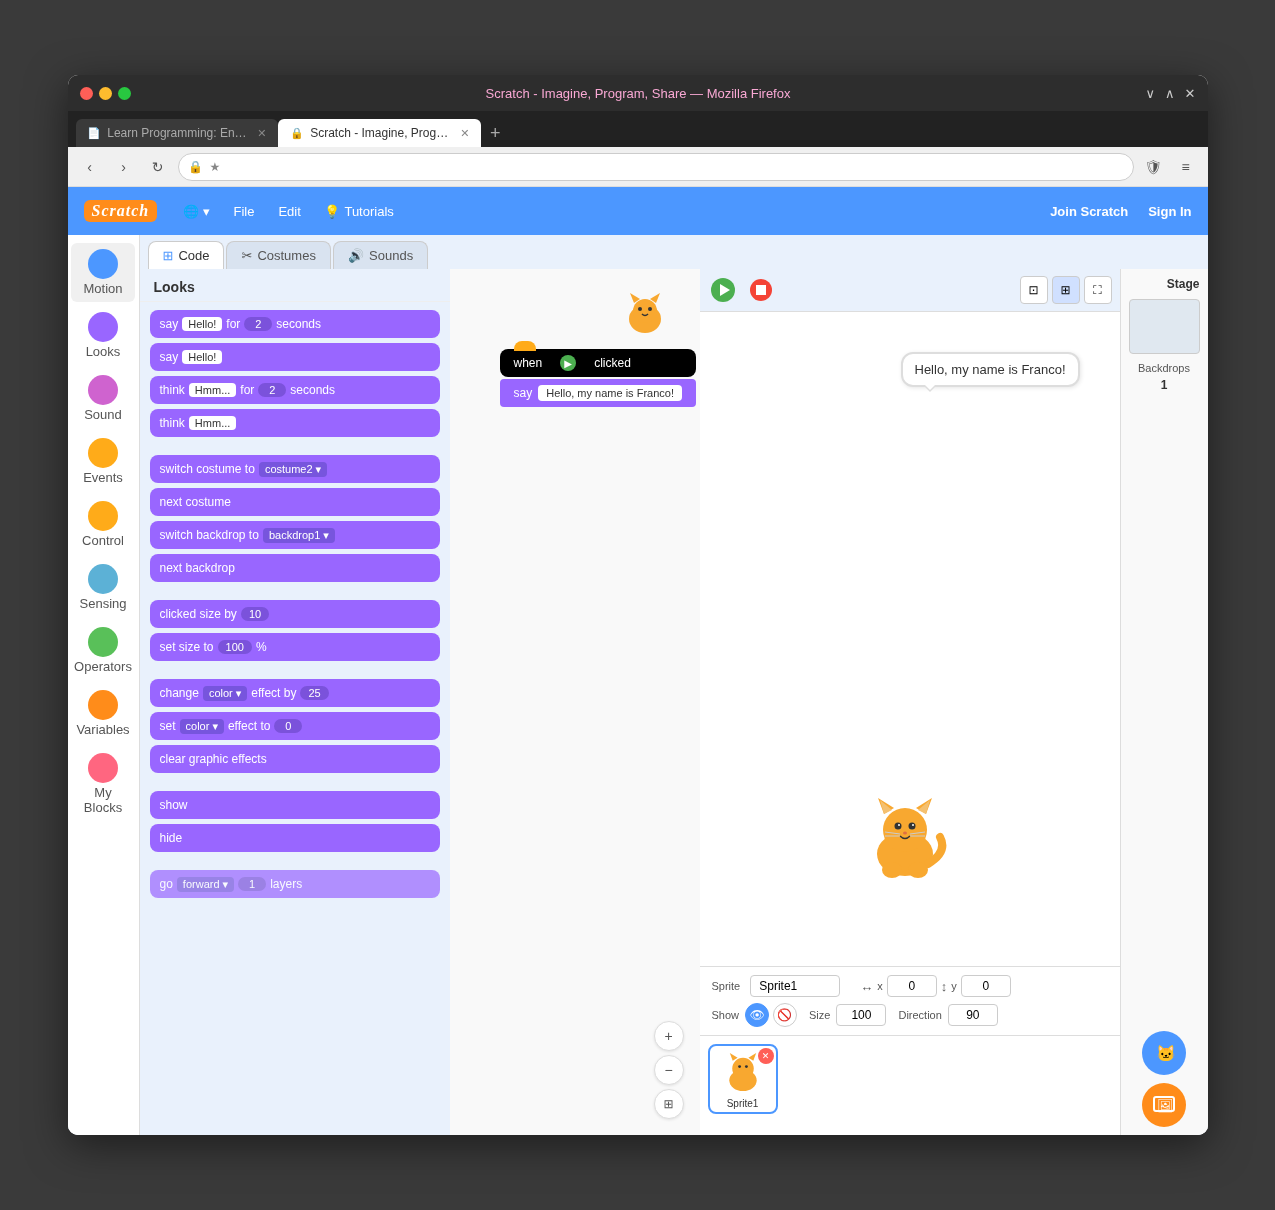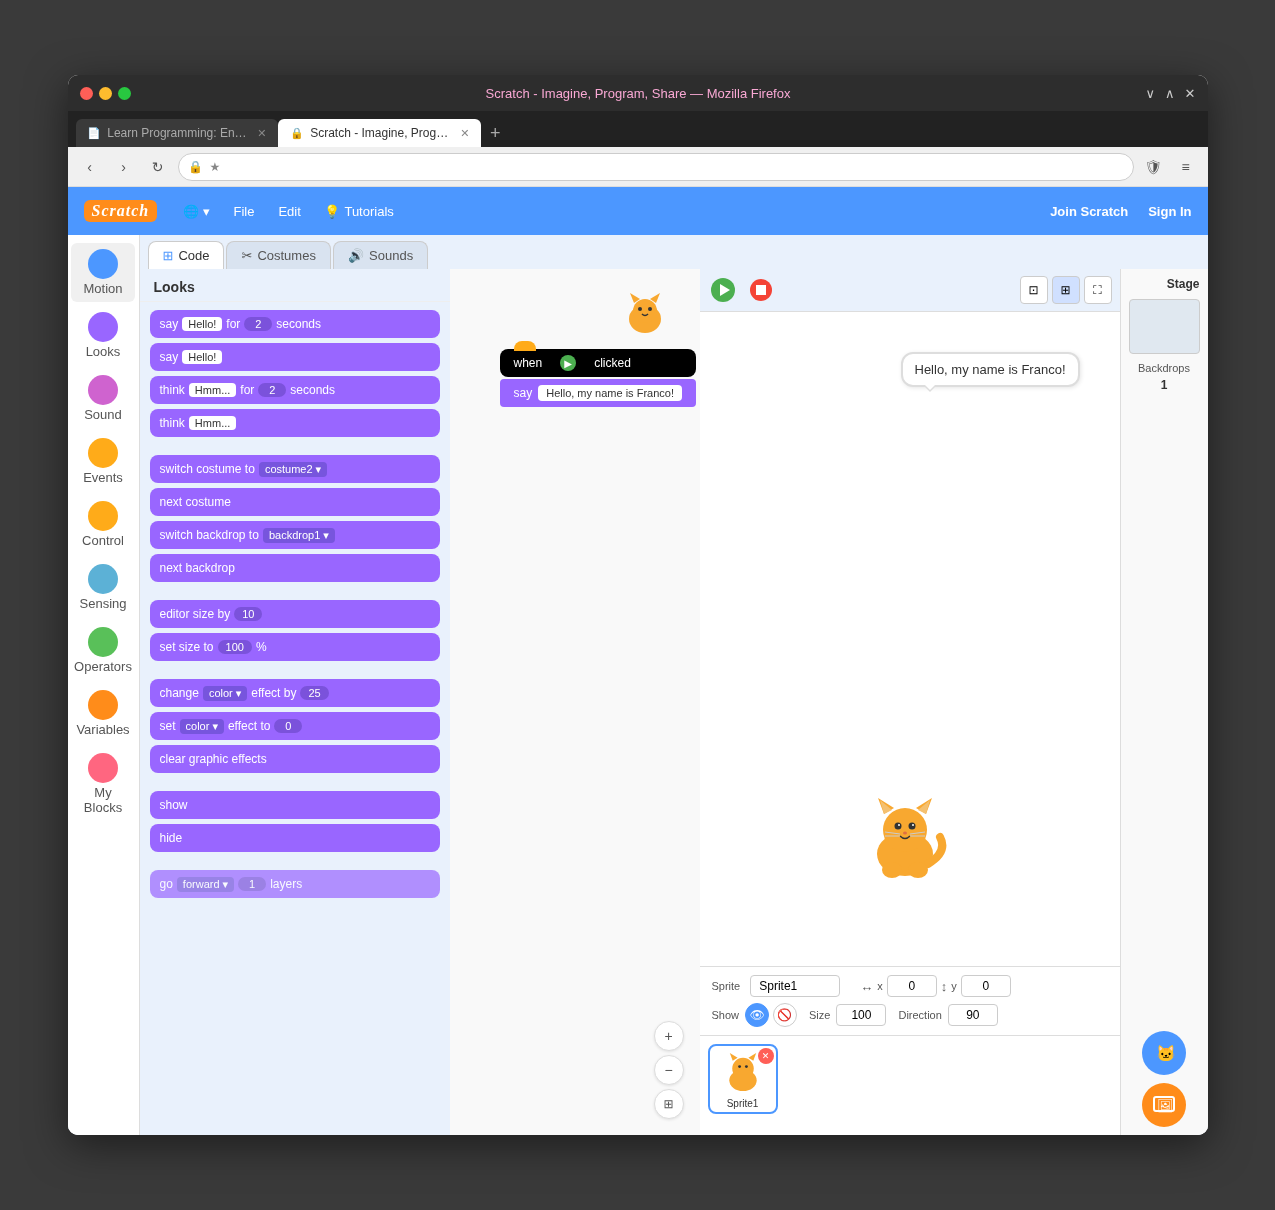--- a/index.html
+++ b/index.html
@@ -288,21 +288,21 @@
               <span class="block-dropdown">backdrop1 ▾</span>
             </div>
 
             <div class="block block-purple" style="border-radius:8px;">
               <span>next backdrop</span>
             </div>
 
             <div class="block-section-gap"></div>
 
             <div class="block block-purple" style="border-radius:8px;">
-              <span>editor size by</span>
+              <span>clicked size by</span>
               <span class="block-input" style="background:#7b52db;color:#fff;border-radius:10px;padding:1px 8px;">10</span>
             </div>
 
             <div class="block block-purple" style="border-radius:8px;">
               <span>set size to</span>
               <span class="block-input" style="background:#7b52db;color:#fff;border-radius:10px;padding:1px 8px;">100</span>
               <span>%</span>
             </div>
 
             <div class="block-section-gap"></div>

